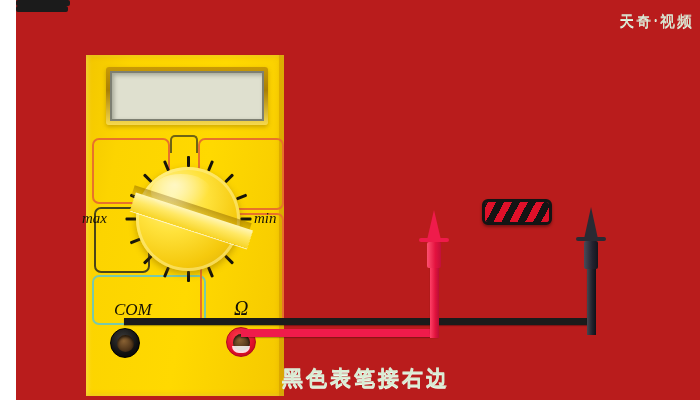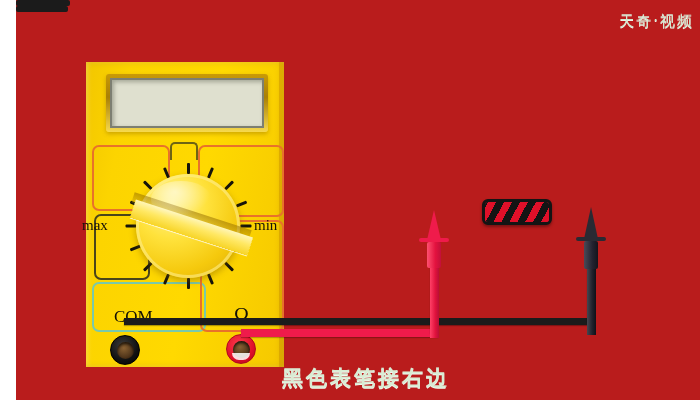--- a/index.html
+++ b/index.html
@@ -39,25 +39,26 @@
     font-weight: bold;
     letter-spacing: 3px;
     color: #d9ecd4;
     text-shadow: 0 1px 0 #f1f8ef;
     user-select: none;
   }
 
   
   .meter {
     position: absolute;
-    left: 70px; top: 62px;
-    width: 198px; height: 305px;
+    left: 70px; top: 55px;
+    width: 198px; height: 341px;
     background: linear-gradient(100deg,#f2c600 0%, #fcd400 18%, #ffd900 55%, #f5c800 100%);
     box-shadow: inset -3px 0 6px rgba(180,120,0,.35),
                 inset 2px 0 4px rgba(255,255,255,.25);
+    font-style: italic;
   }
   .meter-edge-right {
     position: absolute;
     right: 0; top: 0; bottom: 0;
     width: 5px;
     background: linear-gradient(90deg, rgba(200,140,0,.45), rgba(150,100,0,.15));
   }
 
   
   .lcd-frame {

